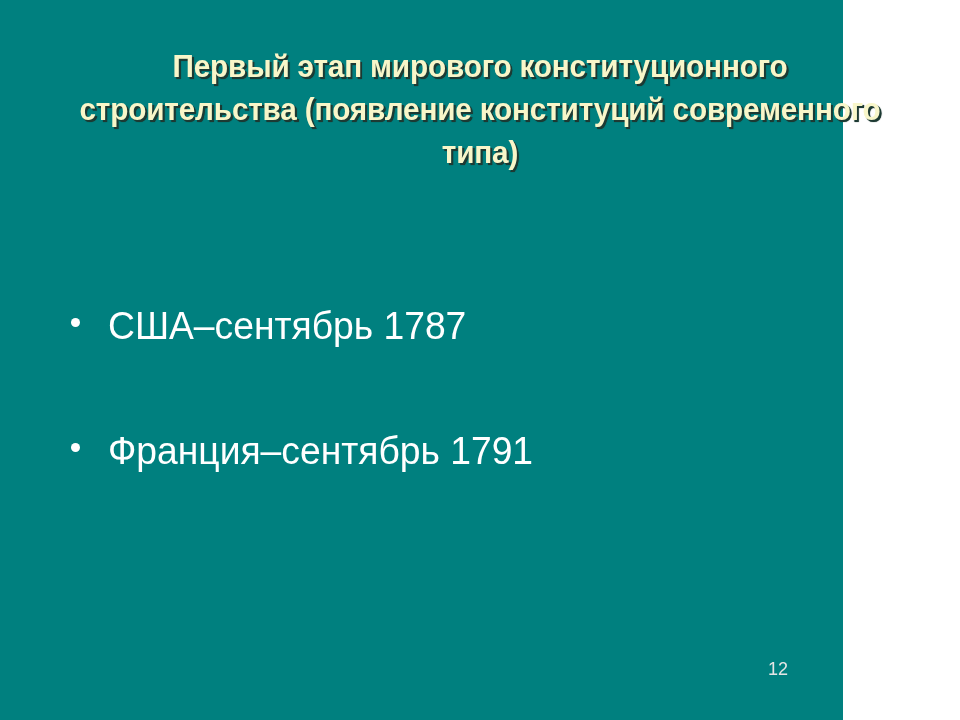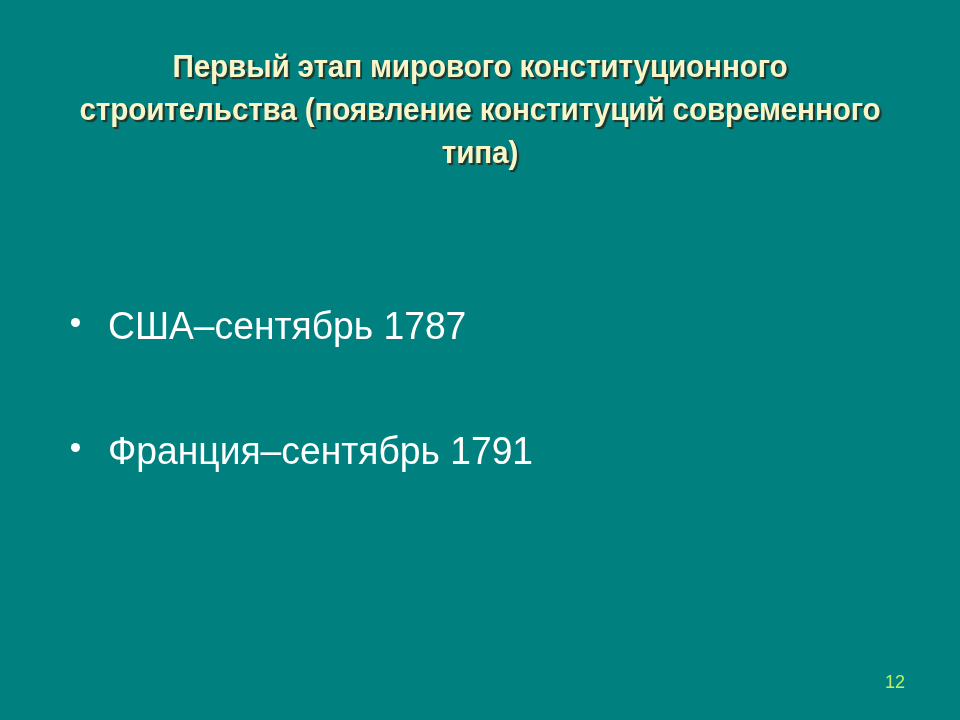--- a/index.html
+++ b/index.html
@@ -9,21 +9,21 @@
   }
   body {
     width: 960px;
     height: 720px;
     overflow: hidden;
     font-family: "Liberation Sans", "DejaVu Sans", sans-serif;
   }
 
   #slide {
     position: relative;
-    width: 960px;
+    width: 843px;
     height: 720px;
     background: #00807F;
     box-sizing: border-box;
     padding-left: 26px;
   }
 
   
   #slide-title {
     position: absolute;
     left: 60px;
@@ -78,24 +78,24 @@
     font-weight: normal;
     white-space: nowrap;
     transform: scaleX(0.98);
     transform-origin: left top;
   }
 
   
   #page-number {
     position: absolute;
     right: 55px;
-    bottom: 28px;
+    bottom: 41px;
     font-size: 18px;
     line-height: 20px;
-    color: #bef264;
+    color: #e5e5e5;
     margin-top: 6px;
   }
 </style>
 </head>
 <body>
 
 <div id="slide">
 
   <h1 id="slide-title">Первый этап мирового конституционного строительства (появление конституций современного типа)</h1>
 

